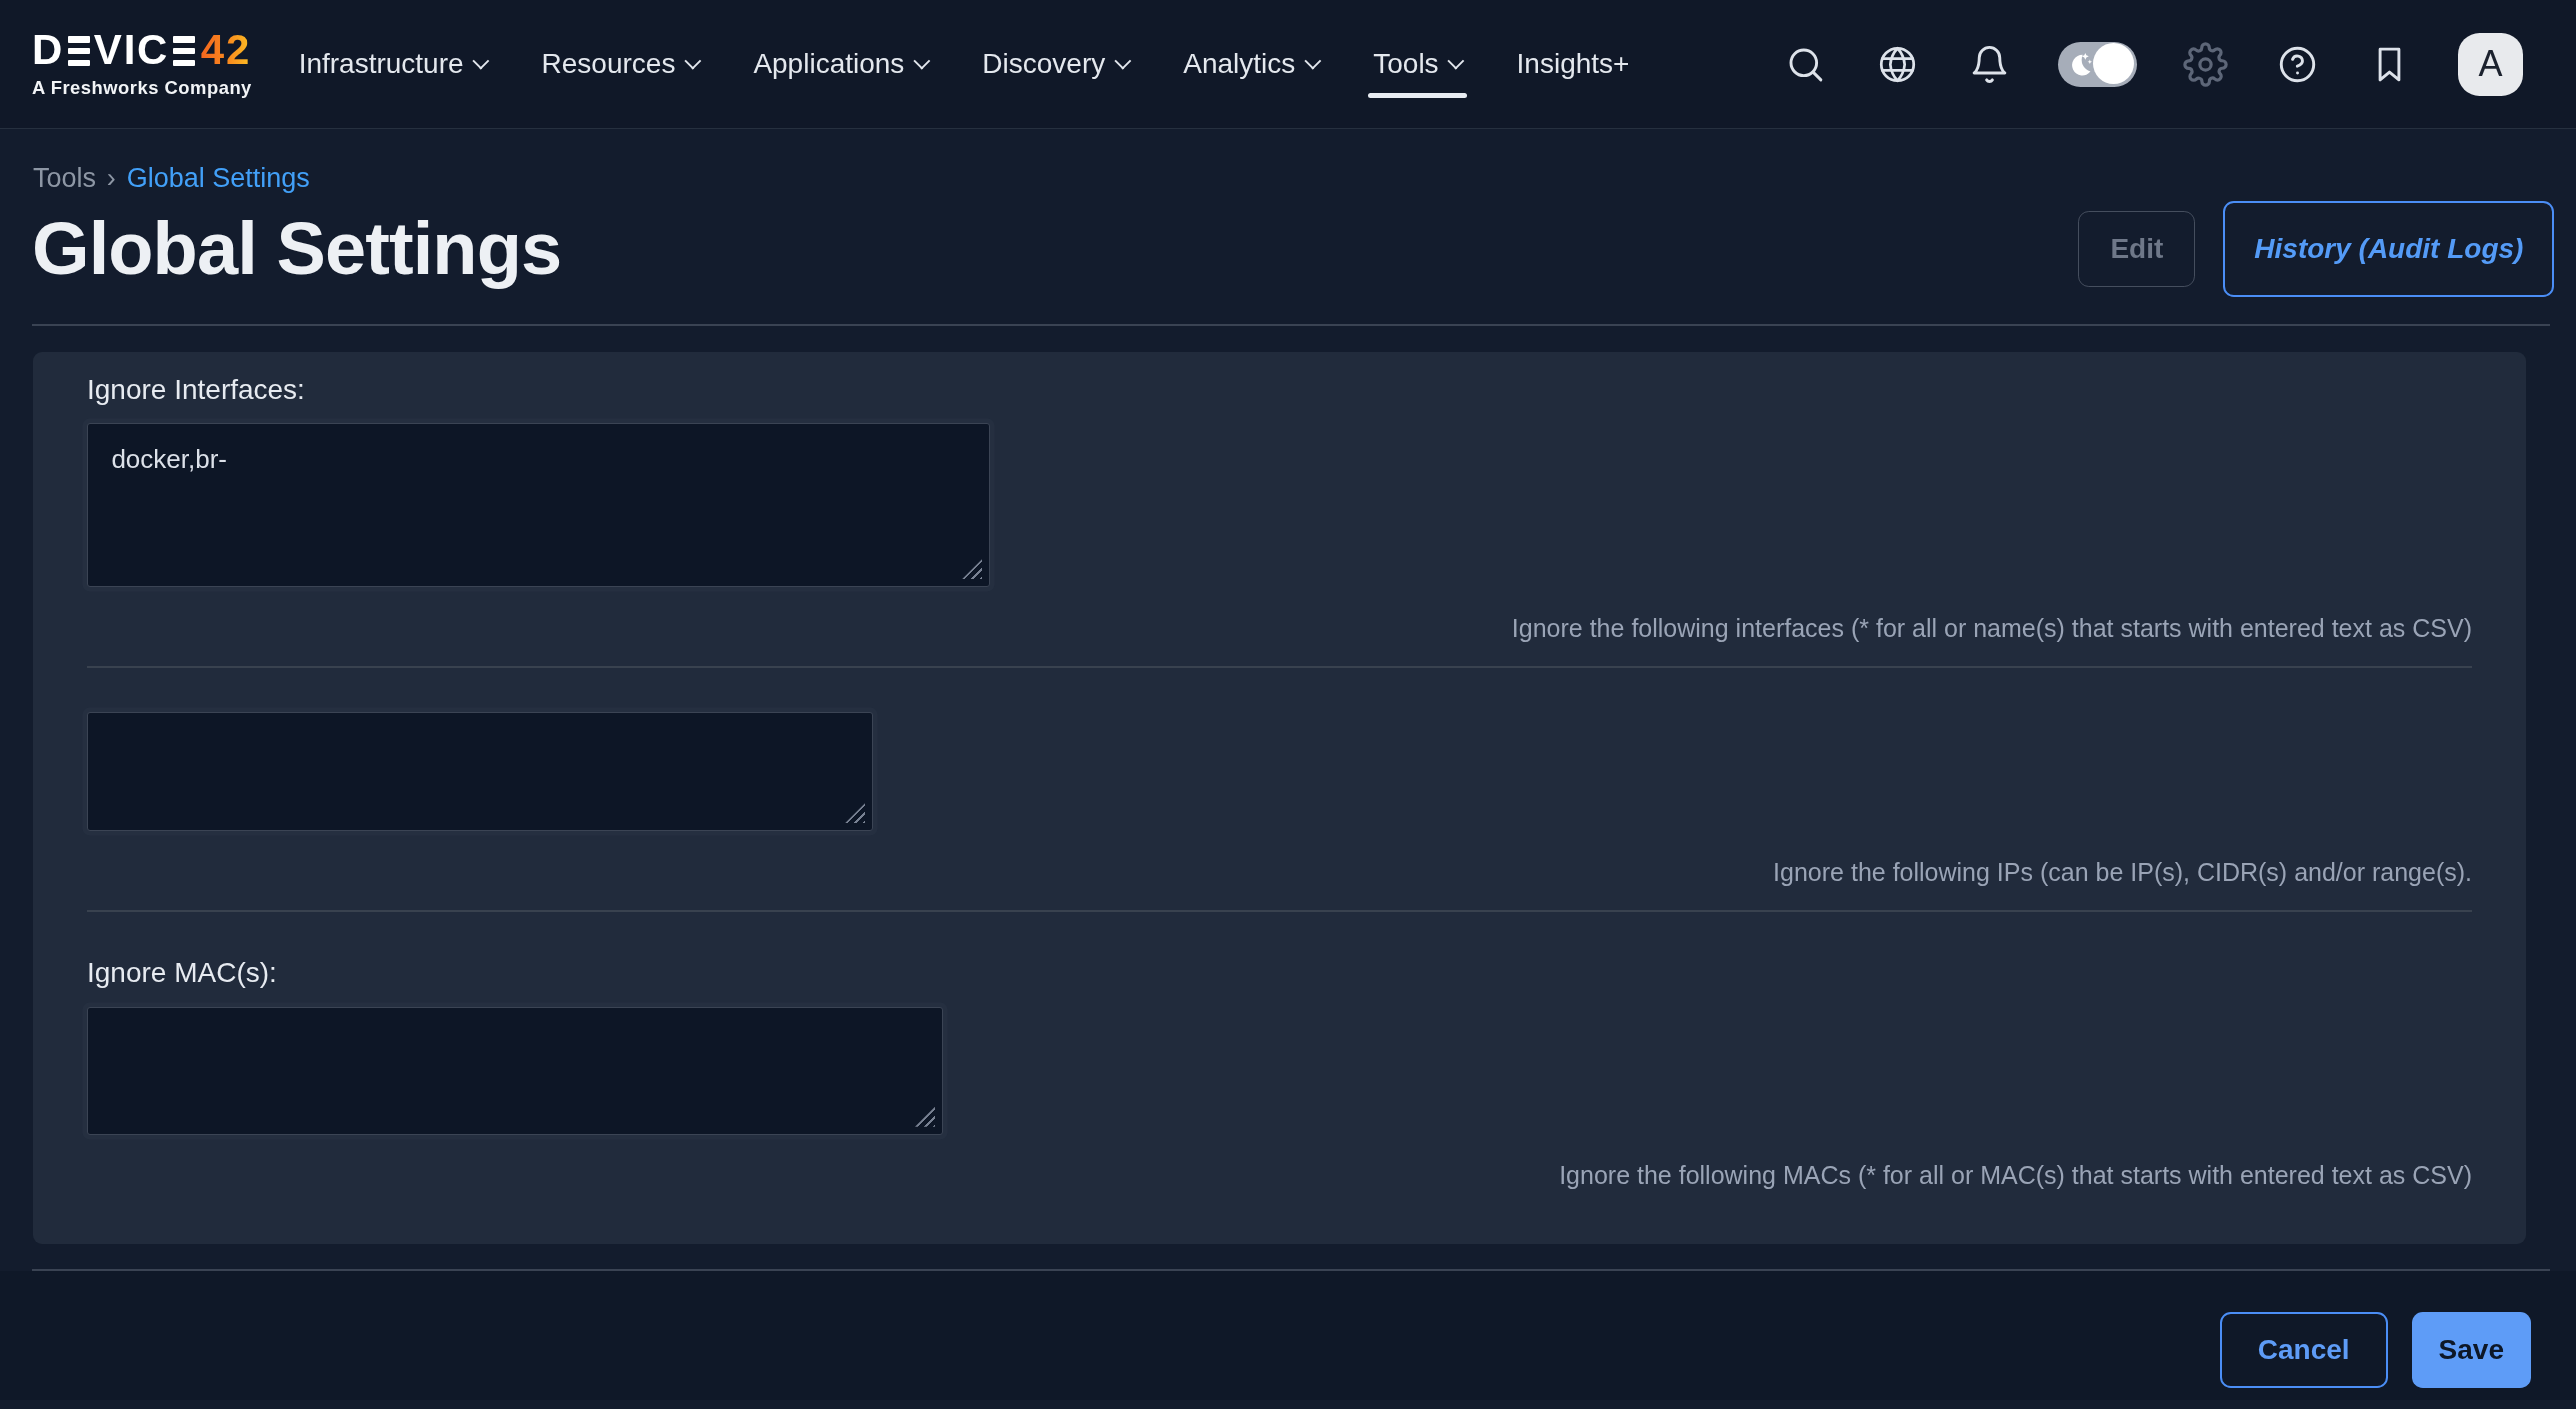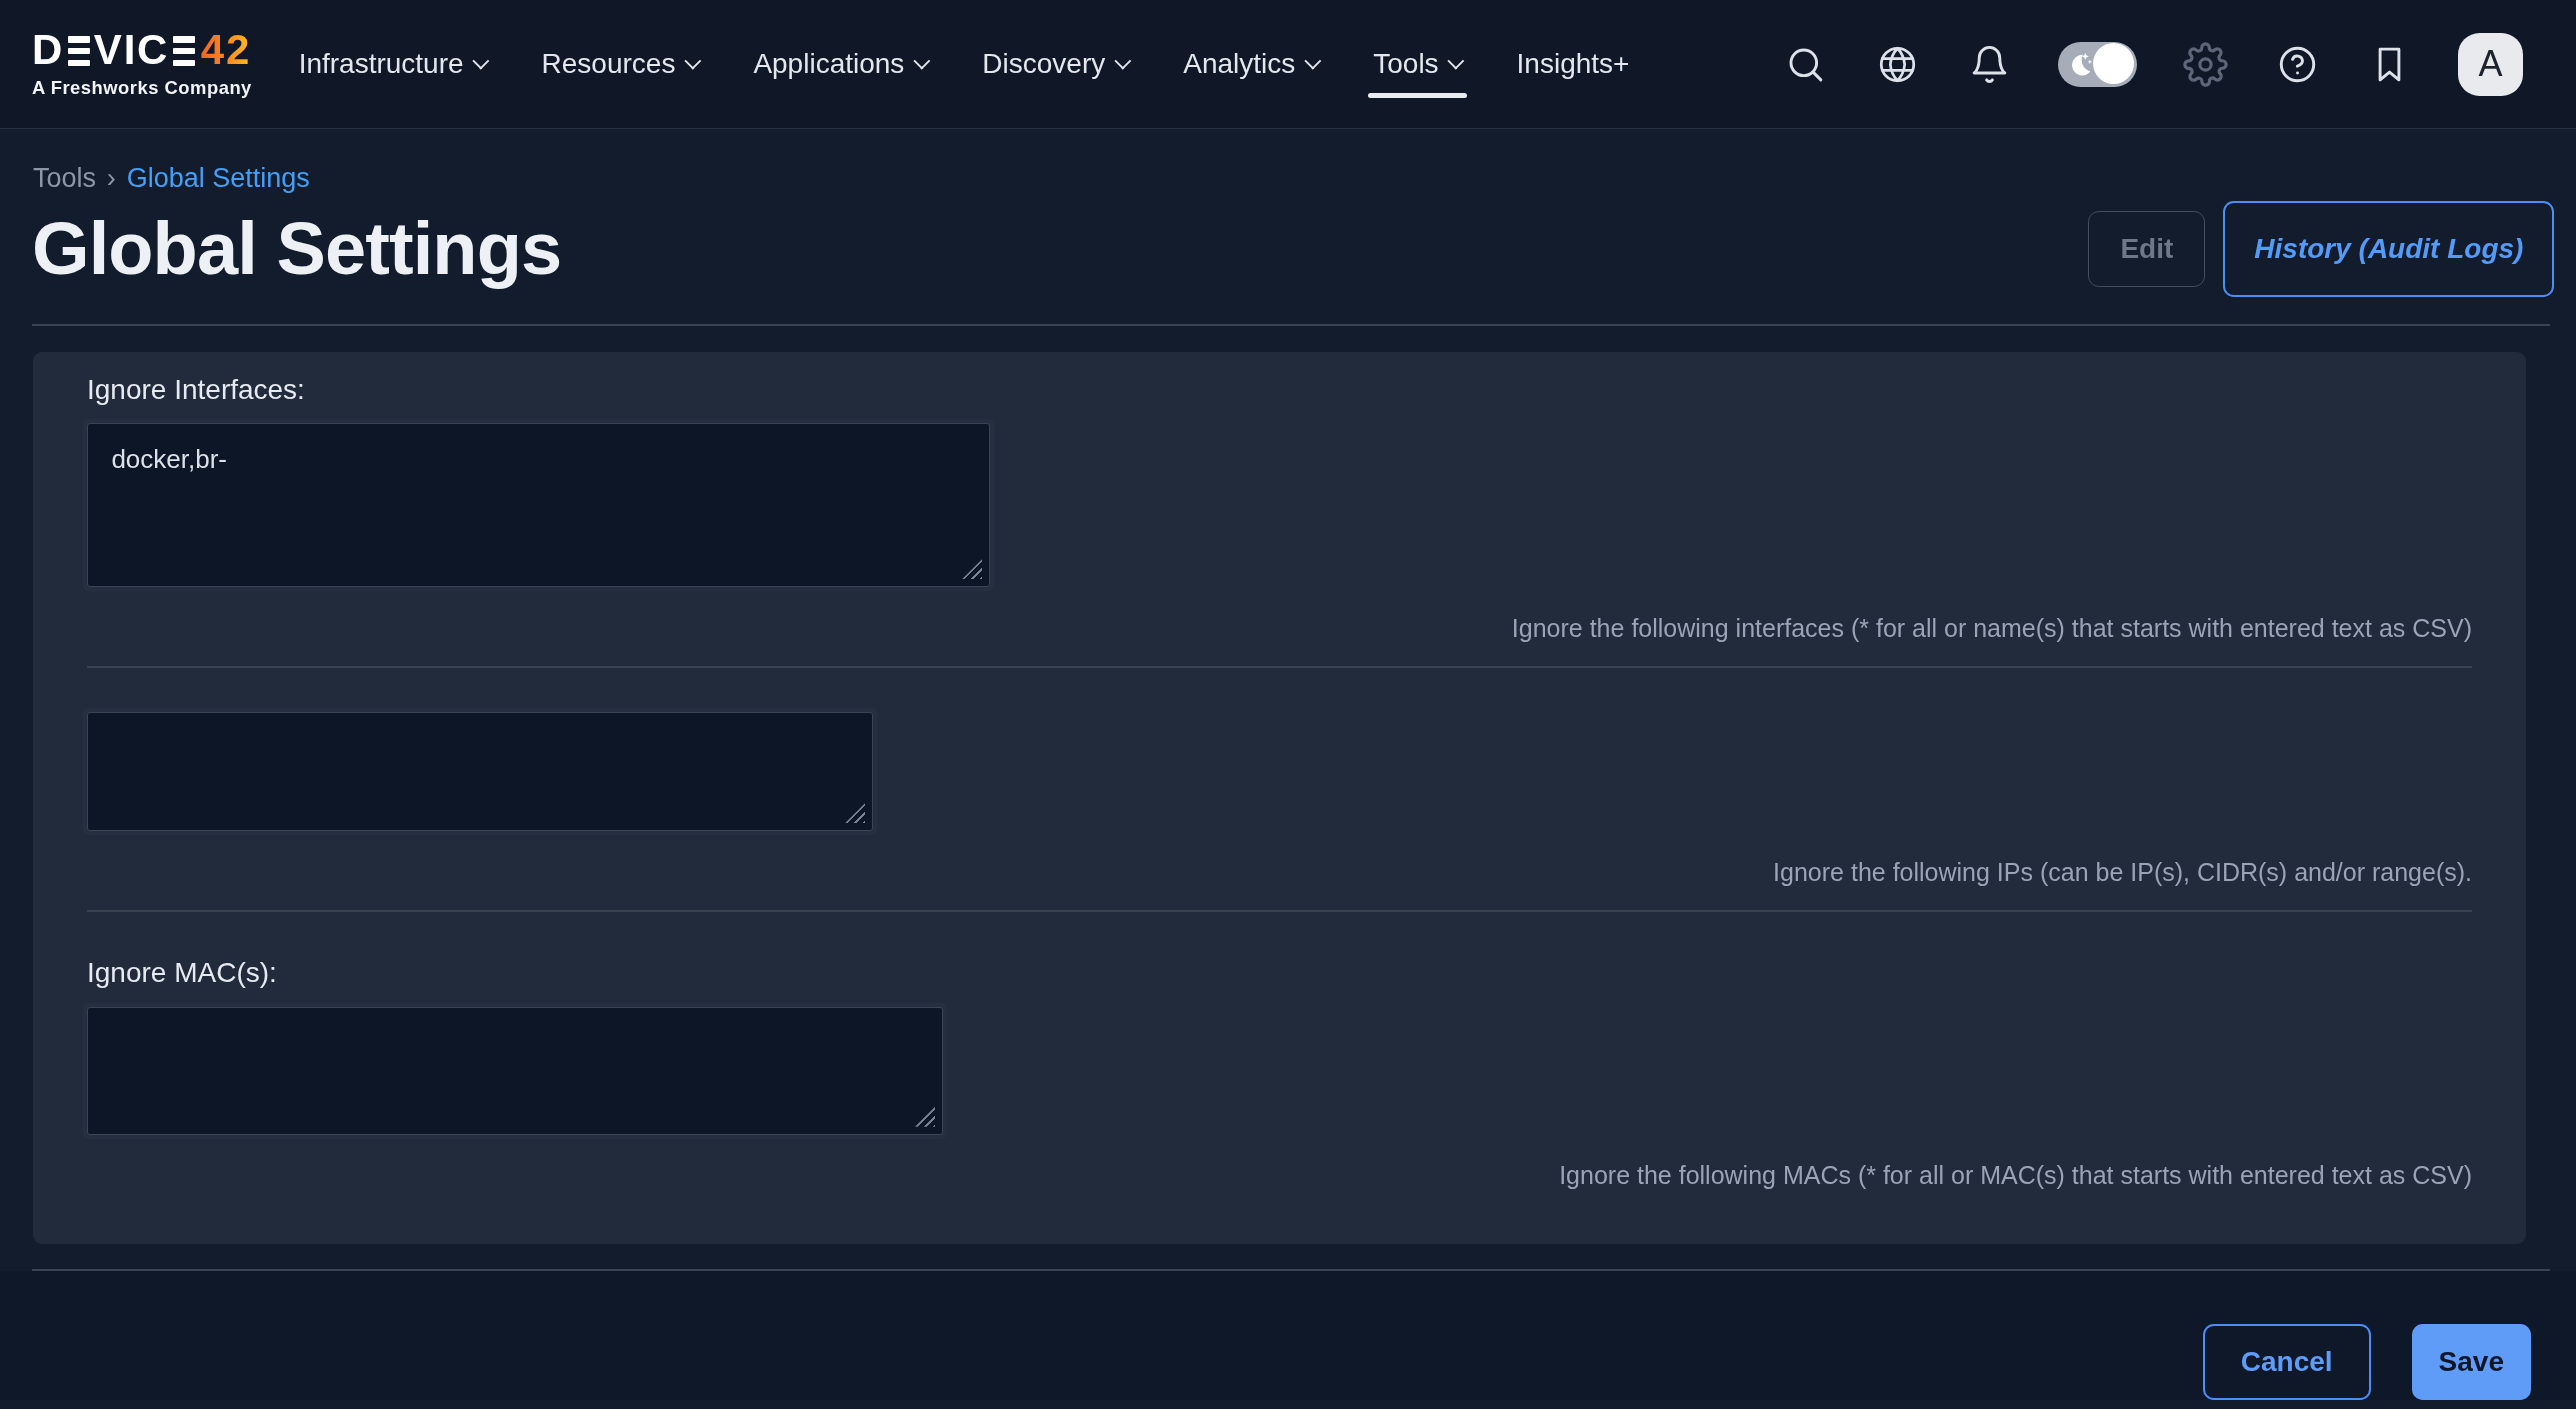--- a/index.html
+++ b/index.html
@@ -51,21 +51,21 @@
     display:flex; align-items:center; justify-content:center; font-size:36px; font-weight:500; cursor:pointer; }
 
   
   .breadcrumb { margin:34px 0 0 33px; font-size:27px; display:flex; align-items:center; gap:10.8px; }
   .crumb-parent { color:#8d96a4; cursor:pointer; }
   .crumb-sep { color:#8d96a4; }
   .crumb-current { color:#42a0f8; cursor:pointer; font-weight:500; }
 
   .page-head { display:flex; justify-content:space-between; align-items:center; margin:7.2px 21.6px 0 32px; }
   .page-title { font-size:74px; font-weight:800; letter-spacing:-0.9px; color:#edf0f4; line-height:1.1; }
-  .title-actions { display:flex; align-items:center; gap:18px; }
+  .title-actions { display:flex; align-items:center; gap:28px; }
 
   .btn { font-family:inherit; font-size:28px; font-weight:700; border-radius:10.8px; height:76px;
     background:transparent; cursor:pointer; display:inline-flex; align-items:center; justify-content:center; }
   .btn-edit { height:76px; padding:0 31px; color:#6f7889; border:1.8px solid #454e5e; }
   .btn-history { height:96px; padding:16px 29px; color:#549bf7; border:2.7px solid #4b8ef6;font-style:italic; }
   .btn-cancel { padding:0 36px; color:#5e9cf7; border:2.7px solid #4b8ef6; }
   .btn-save { padding:0 27px; color:#0d1727; border:none; background:#5e9cf7; }
 
   .rule-top { border:none; height:1.8px; background:#3a4353; margin:27px 26px 0 32px; }
 
@@ -94,21 +94,21 @@
     clip-path:polygon(100% 0,100% 100%,0 100%);
     pointer-events:none; opacity:.95;
   }
   .field-help { margin-top:23.4px; font-size:25px; color:#9aa4b6; line-height:1.15;text-align:right; }
   .rule-section { border:none; height:1.8px; background:#39424f; margin:24px 0 44px 0; }
 
   
   .rule-footer { border:none; height:1.8px; background:#3a4353; margin:25px 26px 0 32px; }
   .footer {
     height:129px; background:#0f1828;
-    display:flex; justify-content:flex-end; align-items:flex-end; gap:41px;
+    display:flex; justify-content:flex-end; align-items:center; gap:24px;
     padding:30px 45px 0 0;
   }
 </style>
 </head>
 <body>
 
 <header class="topbar">
   <div class="logo">
     <div class="brand-row">
       <span>D</span>

